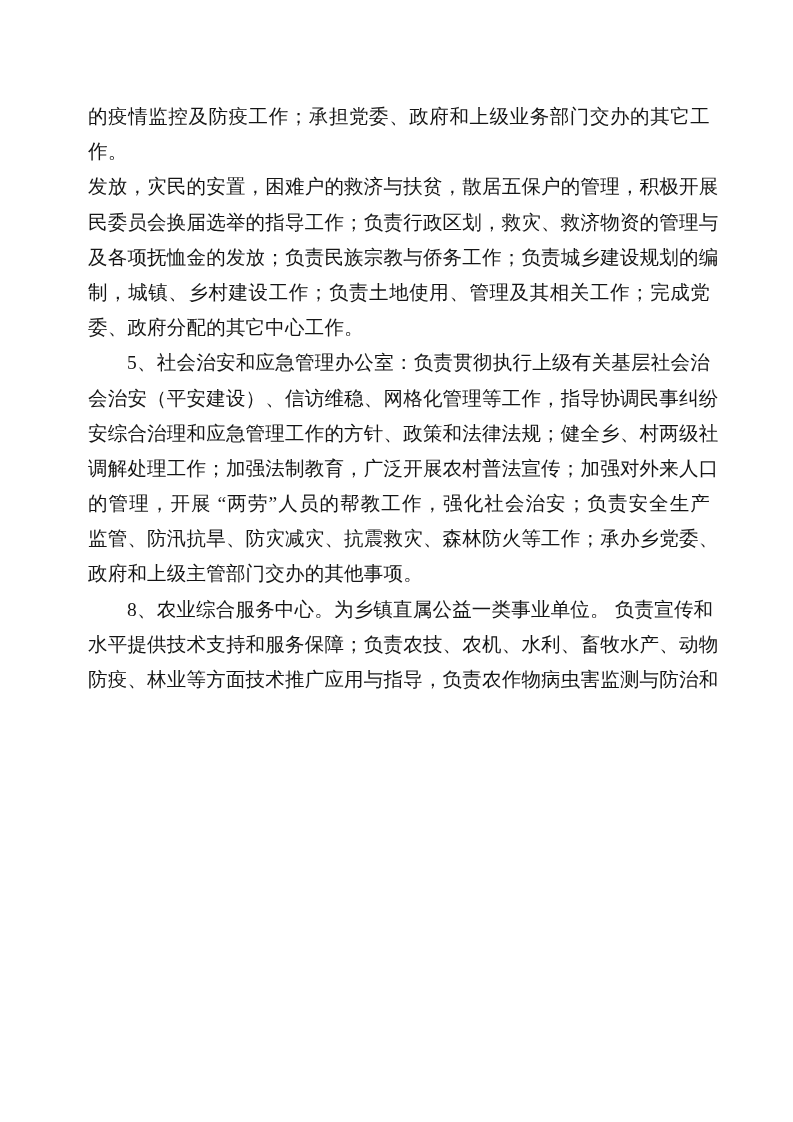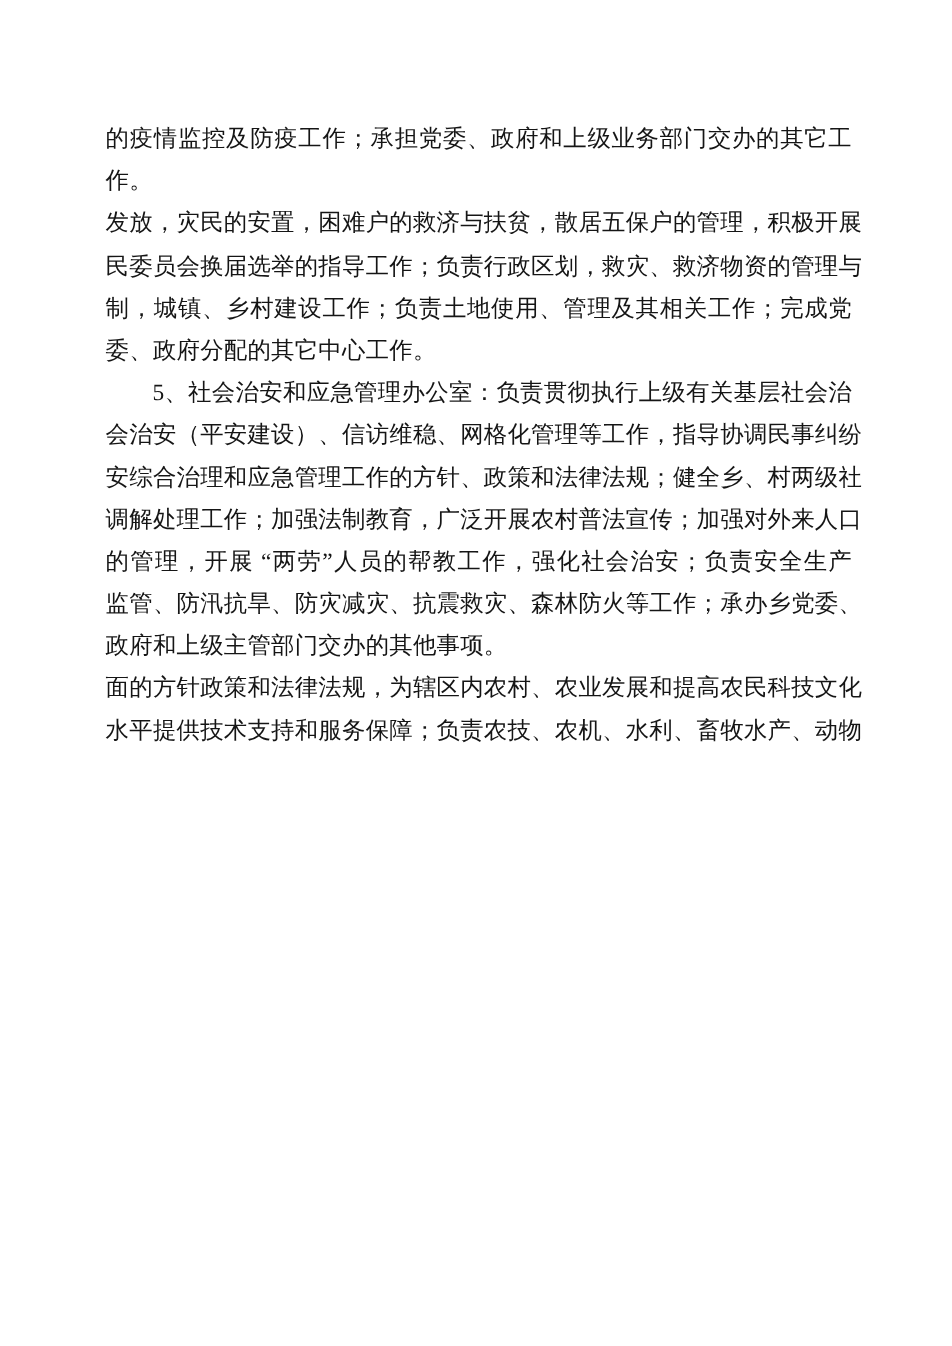--- a/index.html
+++ b/index.html
@@ -57,30 +57,32 @@
 
 <main class="page">
   <div class="doc" style="color: rgb(21, 21, 21);">
       <div class="para">
         <div class="line">的疫情监控及防疫工作；承担党委、政府和上级业务部门交办的其它工</div>
         <div class="line short">作。</div>
       </div>
       <div class="para">
         <div class="line">发放，灾民的安置，困难户的救济与扶贫，散居五保户的管理，积极开展</div>
         <div class="line">民委员会换届选举的指导工作；负责行政区划，救灾、救济物资的管理与</div>
+        <div class="line">及各项抚恤金的发放；负责民族宗教与侨务工作；负责城乡建设规划的编</div>
         <div class="line">制，城镇、乡村建设工作；负责土地使用、管理及其相关工作；完成党</div>
         <div class="line short">委、政府分配的其它中心工作。</div>
       </div>
       <div class="para">
         <div class="line indent">5、社会治安和应急管理办公室：负责贯彻执行上级有关基层社会治</div>
         <div class="line">会治安（平安建设）、信访维稳、网格化管理等工作，指导协调民事纠纷</div>
         <div class="line">安综合治理和应急管理工作的方针、政策和法律法规；健全乡、村两级社</div>
         <div class="line">调解处理工作；加强法制教育，广泛开展农村普法宣传；加强对外来人口</div>
         <div class="line">的管理，开展 “两劳”人员的帮教工作，强化社会治安；负责安全生产</div>
         <div class="line">监管、防汛抗旱、防灾减灾、抗震救灾、森林防火等工作；承办乡党委、</div>
         <div class="line short">政府和上级主管部门交办的其他事项。</div>
       </div>
       <div class="para">
-        <div class="line">面的方针政策和法律法规，为辖区内农村、农业发展和提高农民科技文化</div>
+        <div class="line indent">8、农业综合服务中心。为乡镇直属公益一类事业单位。 负责宣传和</div>
         <div class="line">水平提供技术支持和服务保障；负责农技、农机、水利、畜牧水产、动物</div>
+        <div class="line">防疫、林业等方面技术推广应用与指导，负责农作物病虫害监测与防治和</div>
       </div>
     </div>
 </main>
 
 </body></html>

